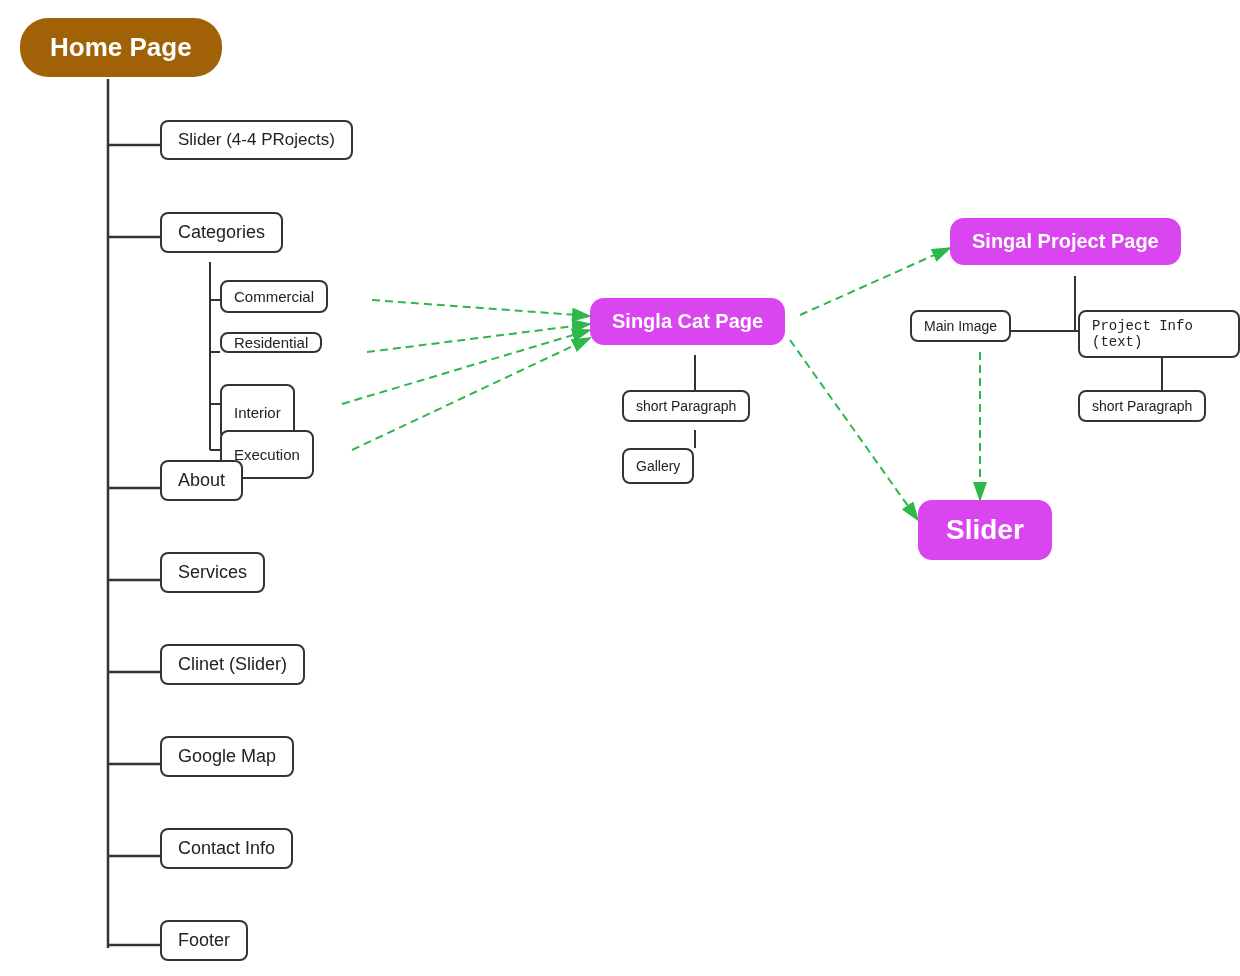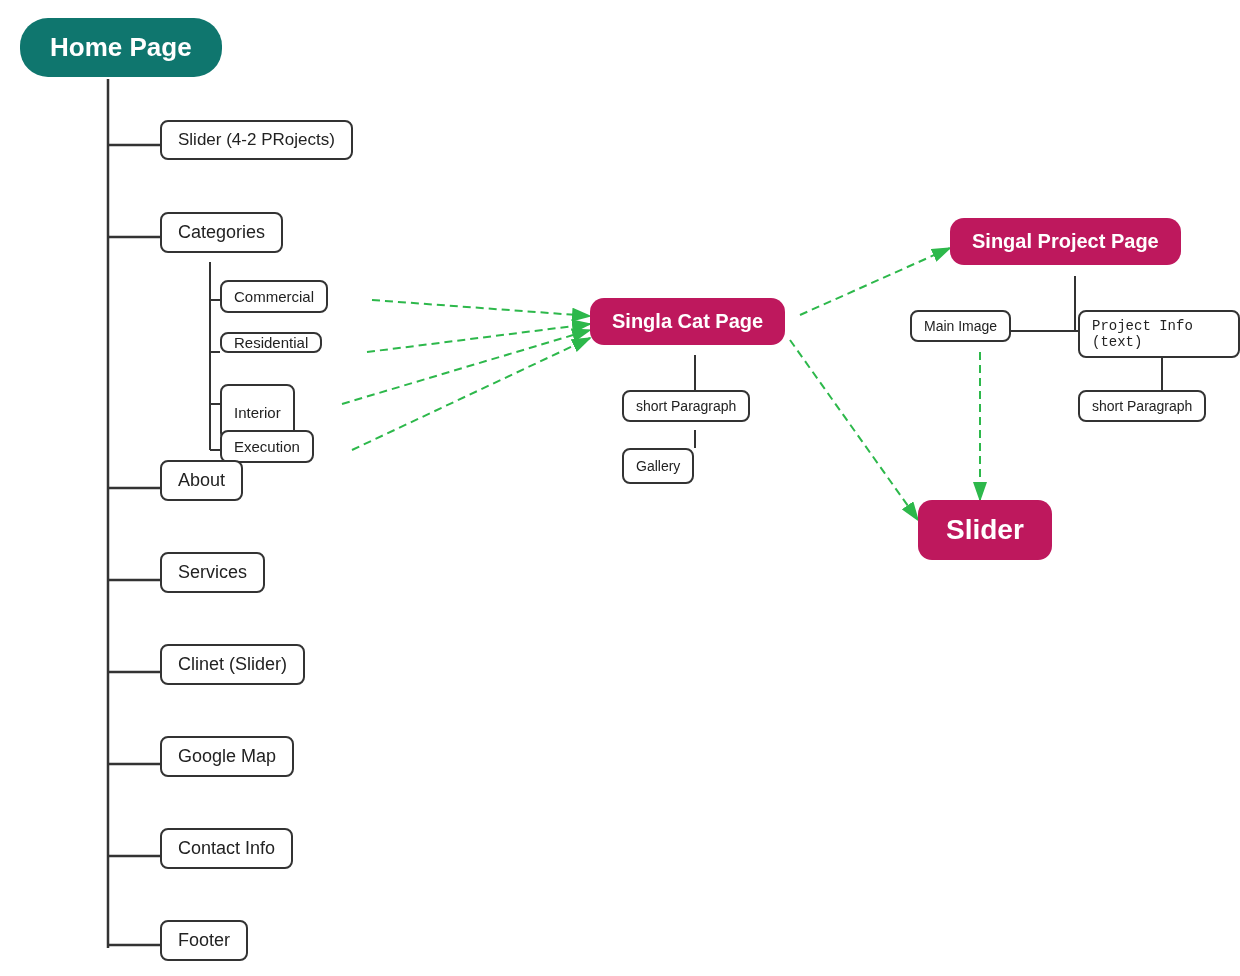--- a/index.html
+++ b/index.html
@@ -27,33 +27,33 @@
       display: flex;
       align-items: center;
       justify-content: center;
       font-size: 18px;
       color: #222;
       padding: 8px 16px;
     }
     .node-box-green {
       border: none;
       border-radius: 14px;
-      background: #be185d;
+      background: #d946ef;
       display: flex;
       align-items: center;
       justify-content: center;
       font-size: 22px;
       font-weight: bold;
       color: #fff;
       padding: 12px 22px;
     }
     .node-box-home {
       border: none;
       border-radius: 28px;
-      background: #0f766e;
+      background: #a16207;
       display: flex;
       align-items: center;
       justify-content: center;
       font-size: 26px;
       font-weight: bold;
       color: #fff;
       padding: 14px 30px;
     }
   </style>
 </head>
@@ -125,21 +125,21 @@
 </svg>
 
 <div class="node" style="left:20px;top:18px;">
   <div class="node-box-home">
     <span>Home Page</span>
   </div>
 </div>
 
 <div class="node" style="left:160px;top:120px;">
   <div class="node-box" style="font-size:17px;">
-    <span>Slider (4-2 PRojects)</span>
+    <span>Slider (4-4 PRojects)</span>
   </div>
 </div>
 
 <div class="node" style="left:160px;top:212px;">
   <div class="node-box">
     <span>Categories</span>
   </div>
 </div>
 
 <div class="node" style="left:220px;top:280px;">
@@ -154,21 +154,21 @@
   </div>
 </div>
 
 <div class="node" style="left:220px;top:384px;">
   <div class="node-box" style="font-size:15px;padding:18px 12px;">
     <span>Interior</span>
   </div>
 </div>
 
 <div class="node" style="left:220px;top:430px;">
-  <div class="node-box" style="font-size:15px;padding:6px 12px;">
+  <div class="node-box" style="font-size:15px;padding:14px 12px;">
     <span>Execution</span>
   </div>
 </div>
 
 <div class="node" style="left:160px;top:460px;">
   <div class="node-box">
     <span>About</span>
   </div>
 </div>
 

